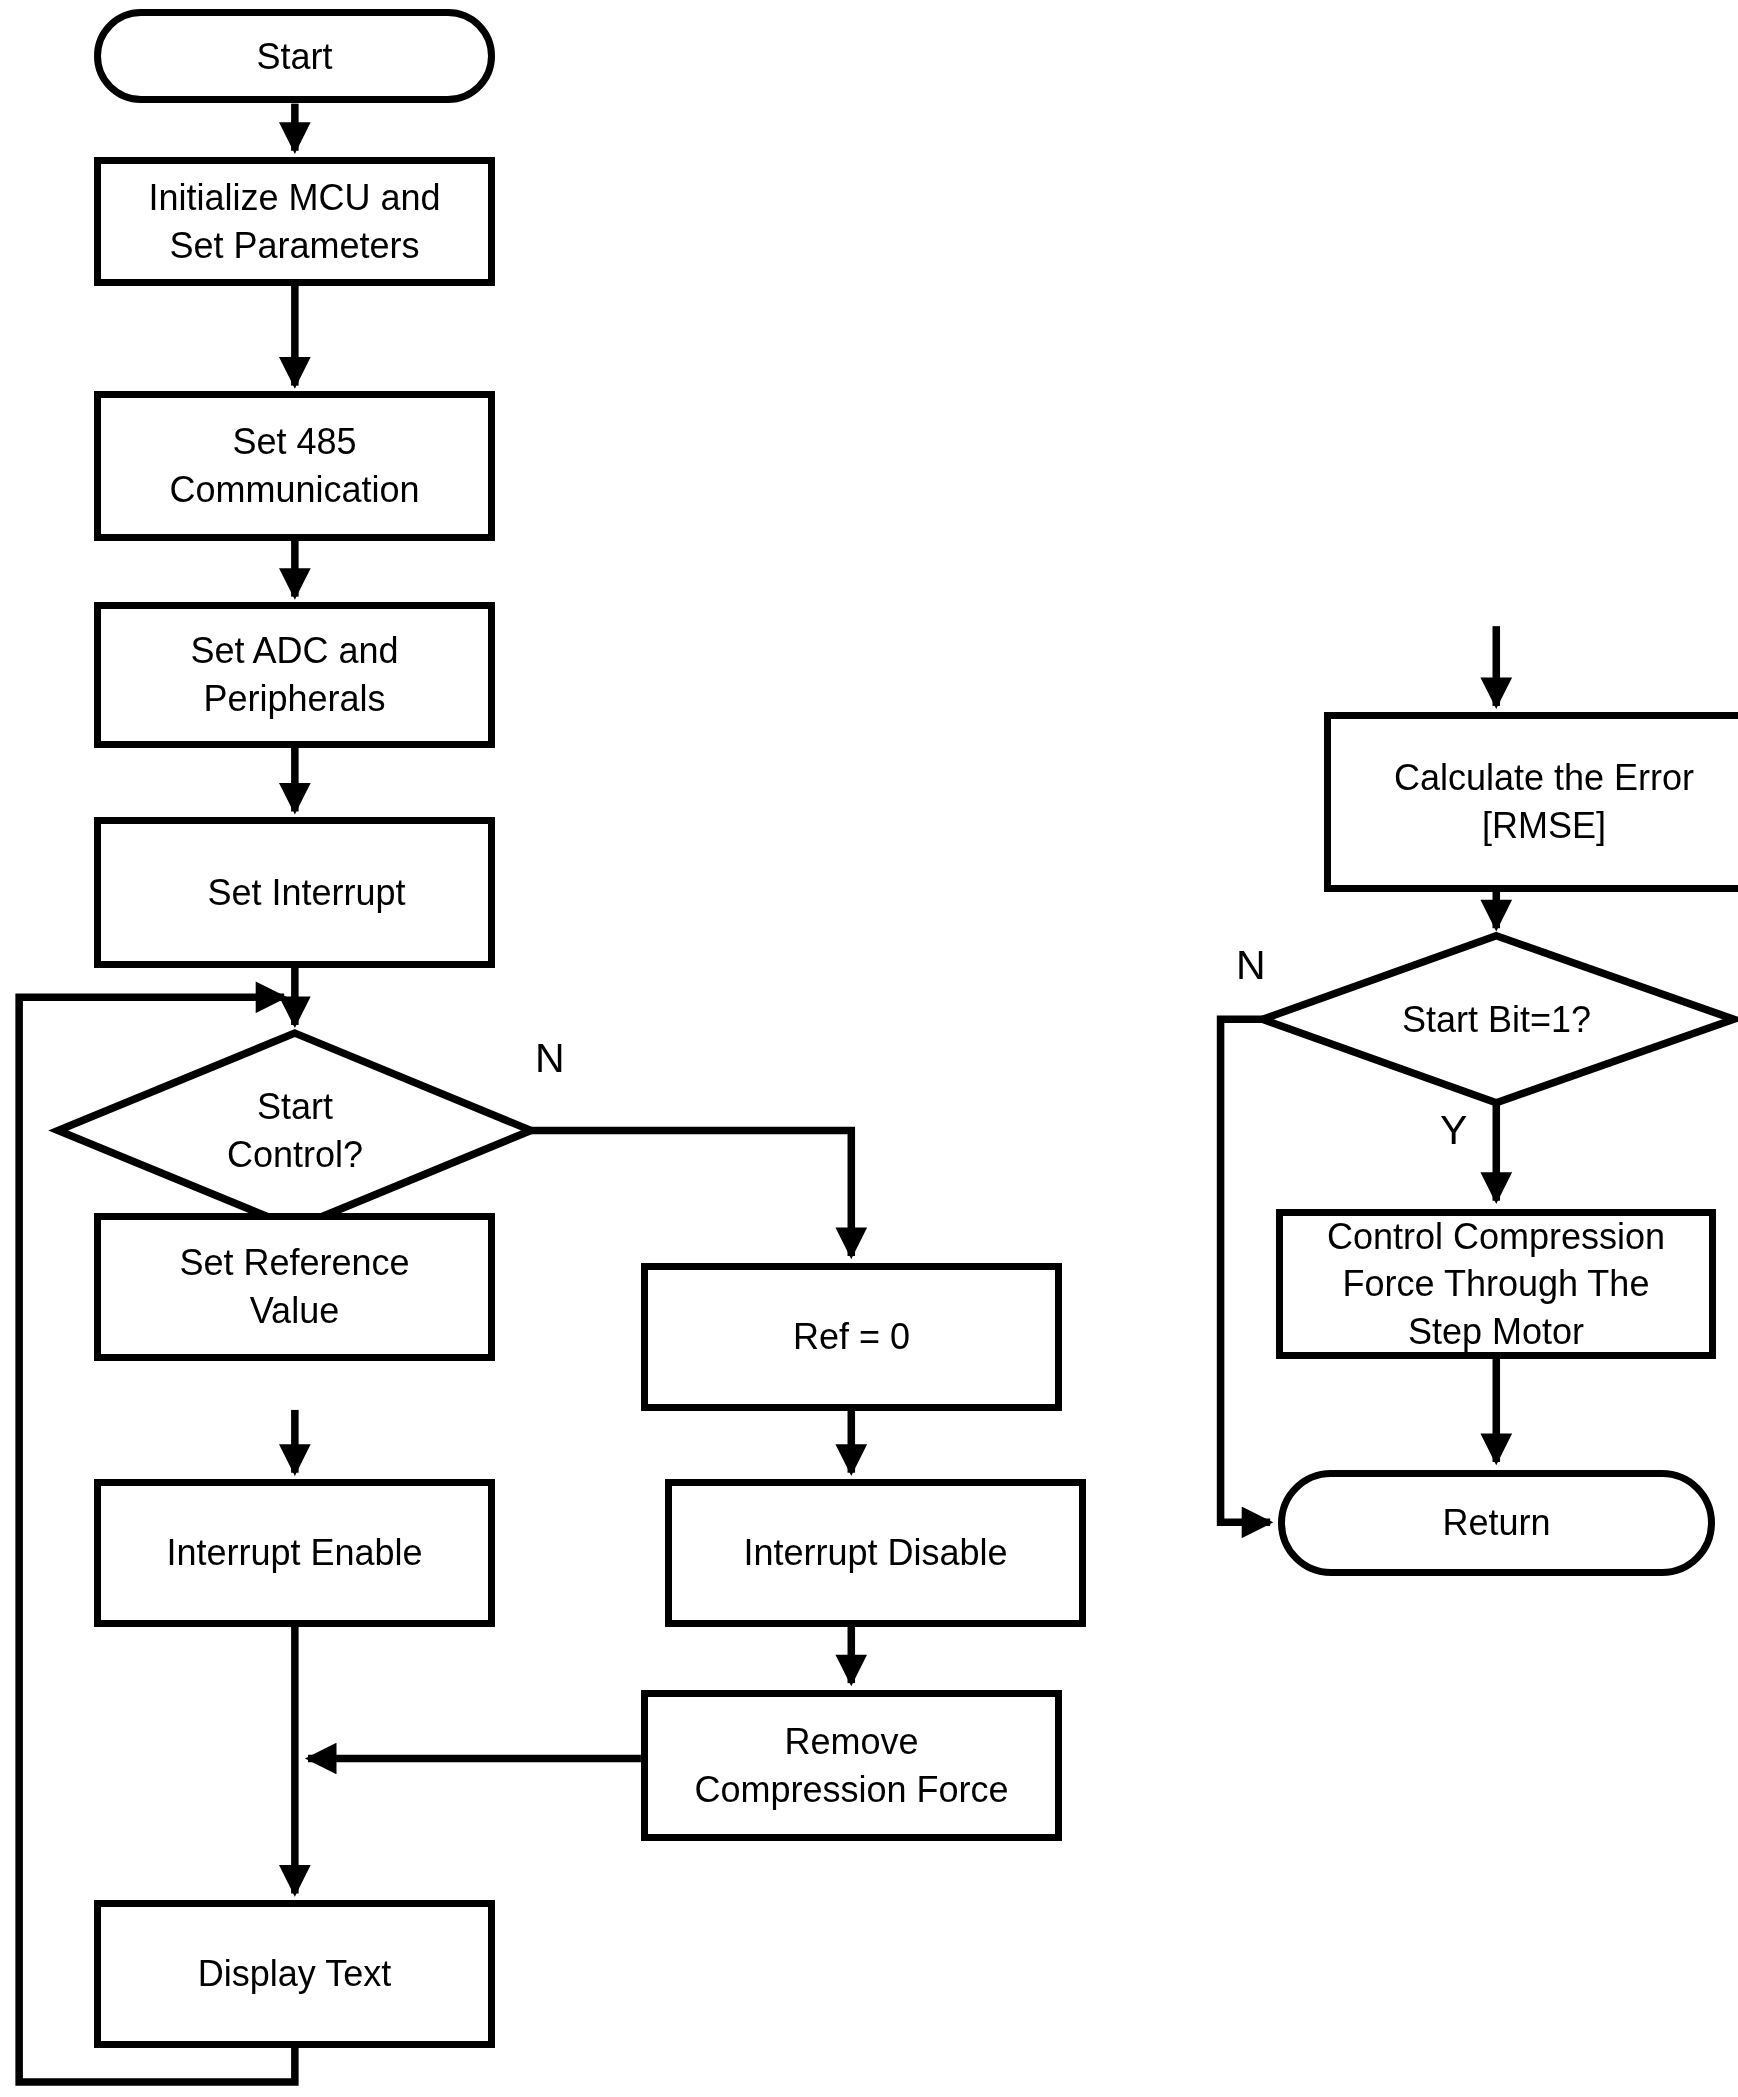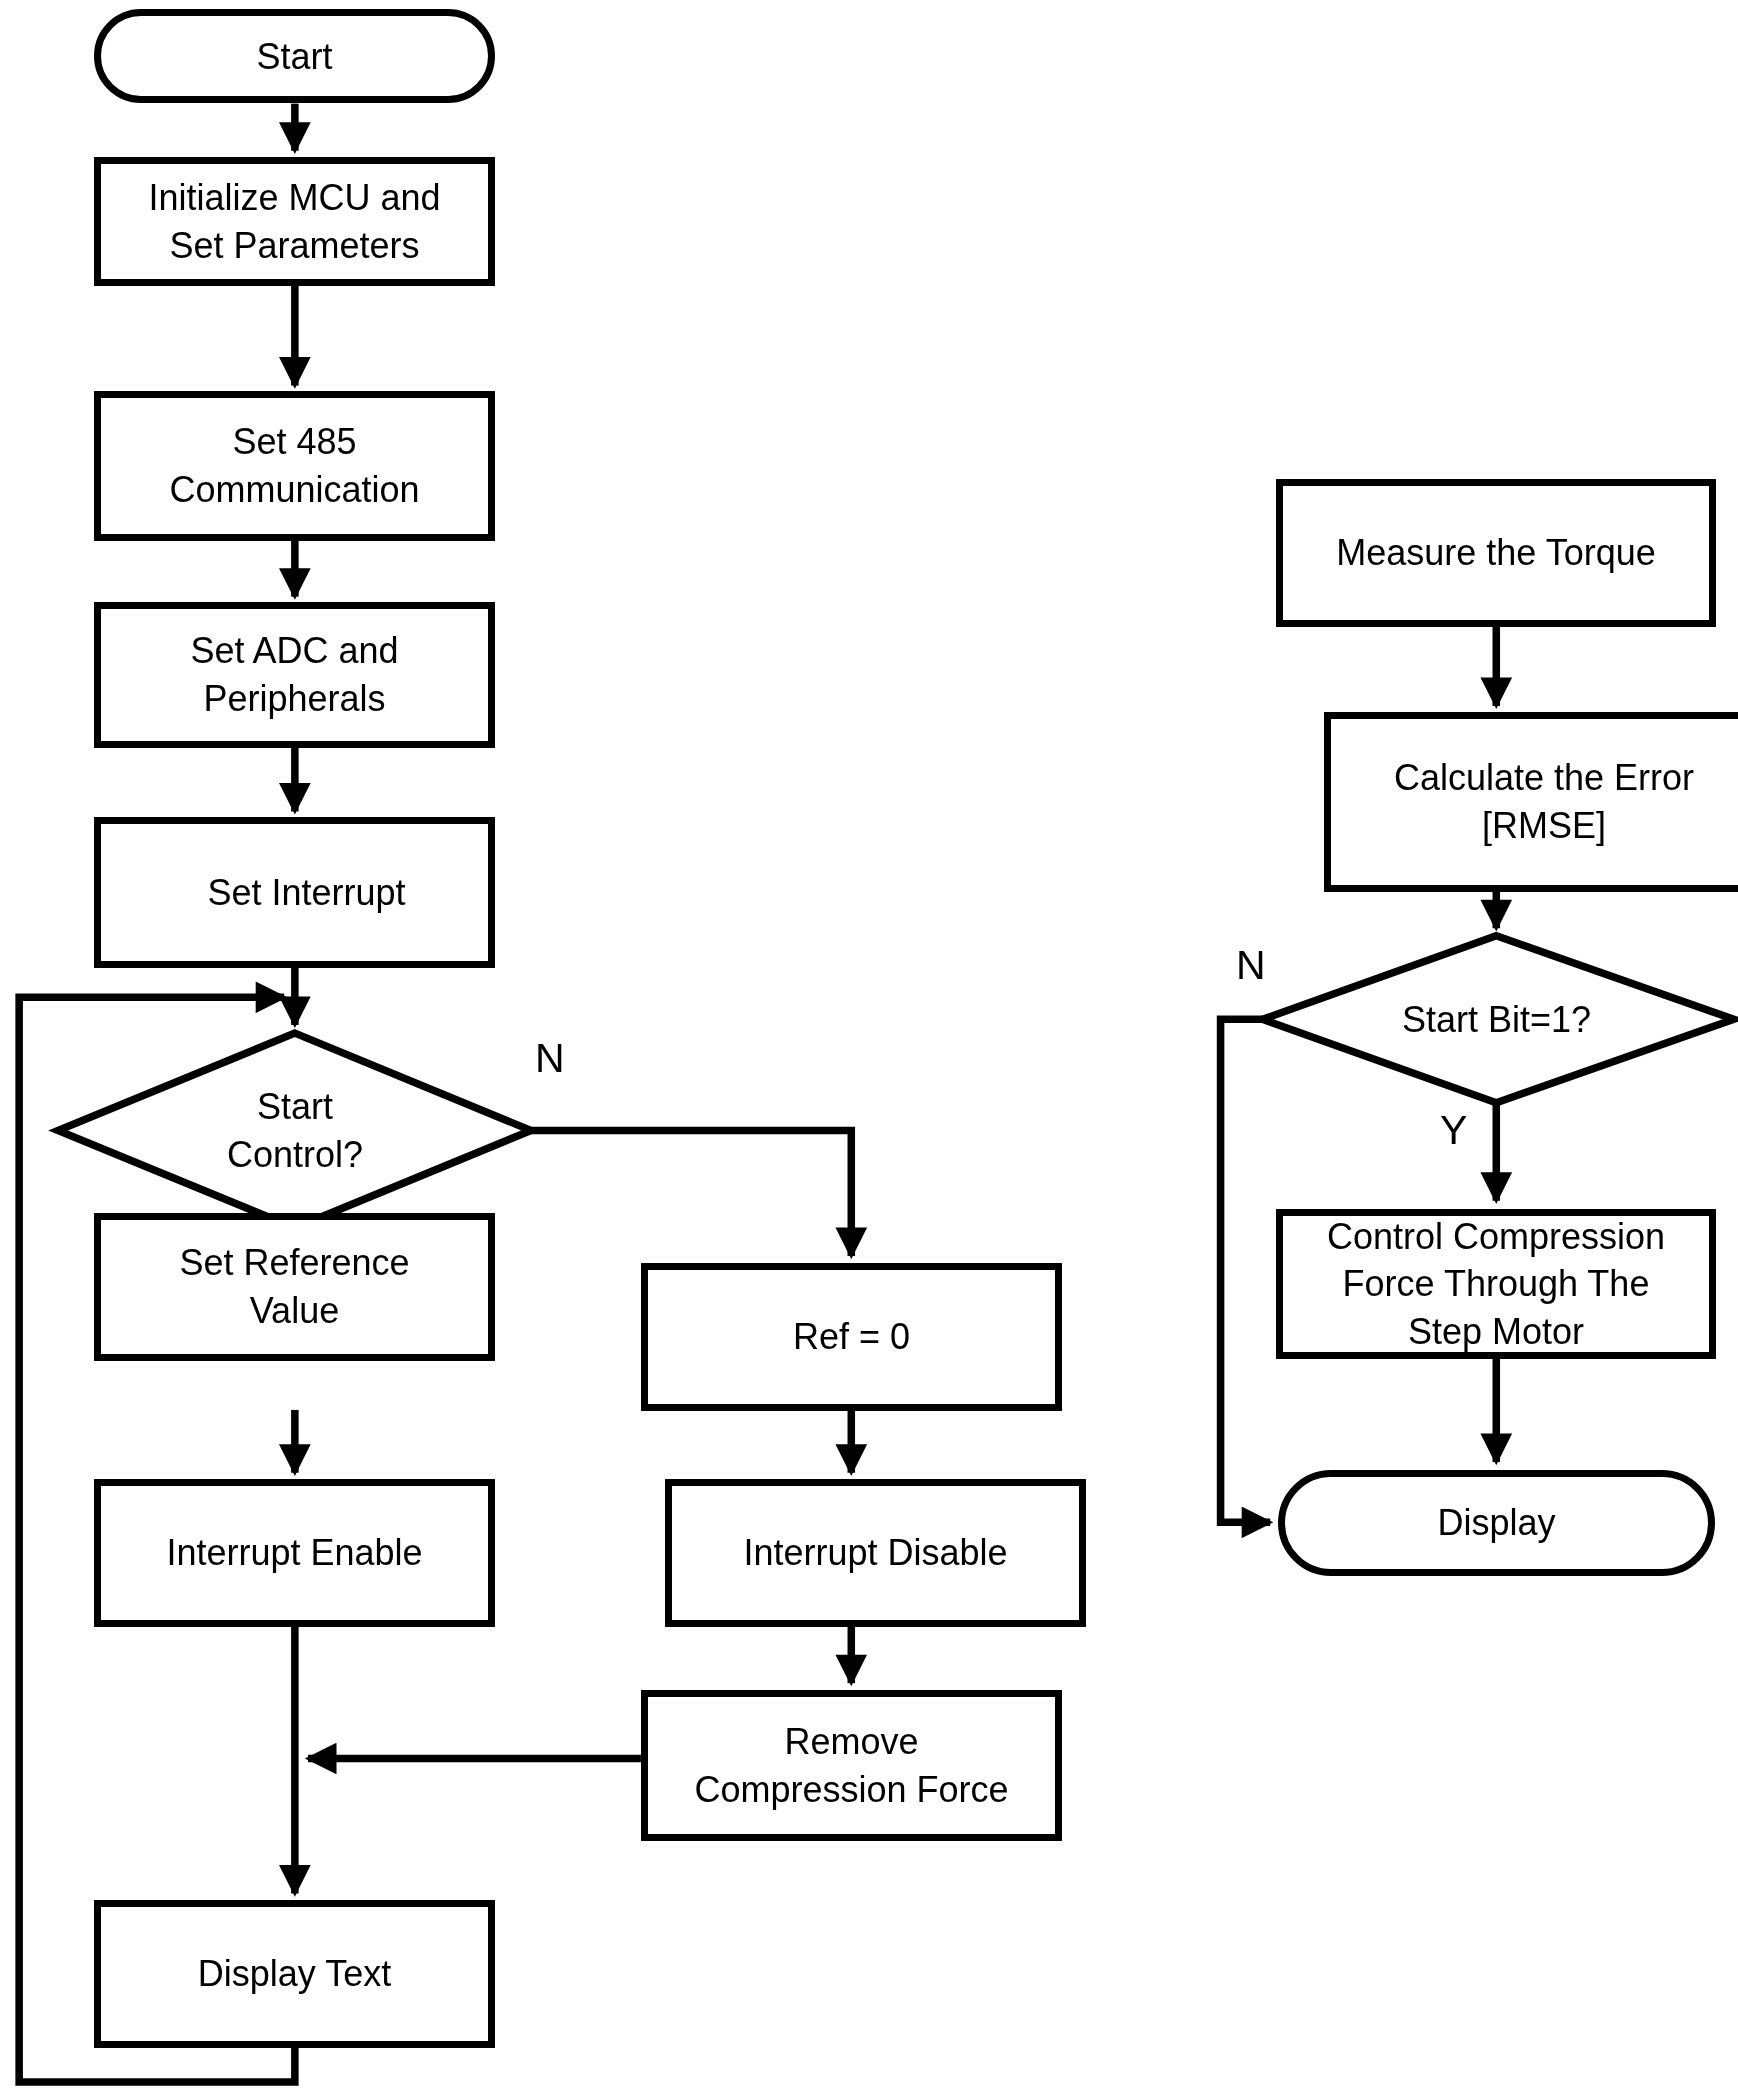--- a/index.html
+++ b/index.html
@@ -152,38 +152,35 @@
 
   <div class="node" style="left:641px; top:1690px; width:421px; height:151px;">
     <span>Remove
 Compression Force</span>
   </div>
 
   <div class="node" style="left:94px; top:1900px; width:401px; height:148px;">
     <span>Display Text</span>
   </div>
 
-  <div class="node" style="left:1276px; top:479px; width:440px; height:148px;">
-    <span>Measure the Torque</span>
-  </div>
 
   <div class="node" style="left:1324px; top:712px; width:440px; height:180px;">
     <span>Calculate the Error
 [RMSE]</span>
   </div>
 
   <div class="dlabel" style="left:1308px; top:988px; width:377px; height:63px;">Start Bit=1?</div>
 
   <span class="branch" style="left:1236px; top:942px;">N</span>
   <span class="branch" style="left:1440px; top:1107px;">Y</span>
 
   <div class="node" style="left:1276px; top:1209px; width:440px; height:150px;">
     <span>Control Compression
 Force Through The
 Step Motor</span>
   </div>
 
   <div class="node pill" style="left:1278px; top:1470px; width:437px; height:106px;">
-    <span>Display</span>
+    <span>Return</span>
   </div>
 
 </div>
 
 
 </body></html>

